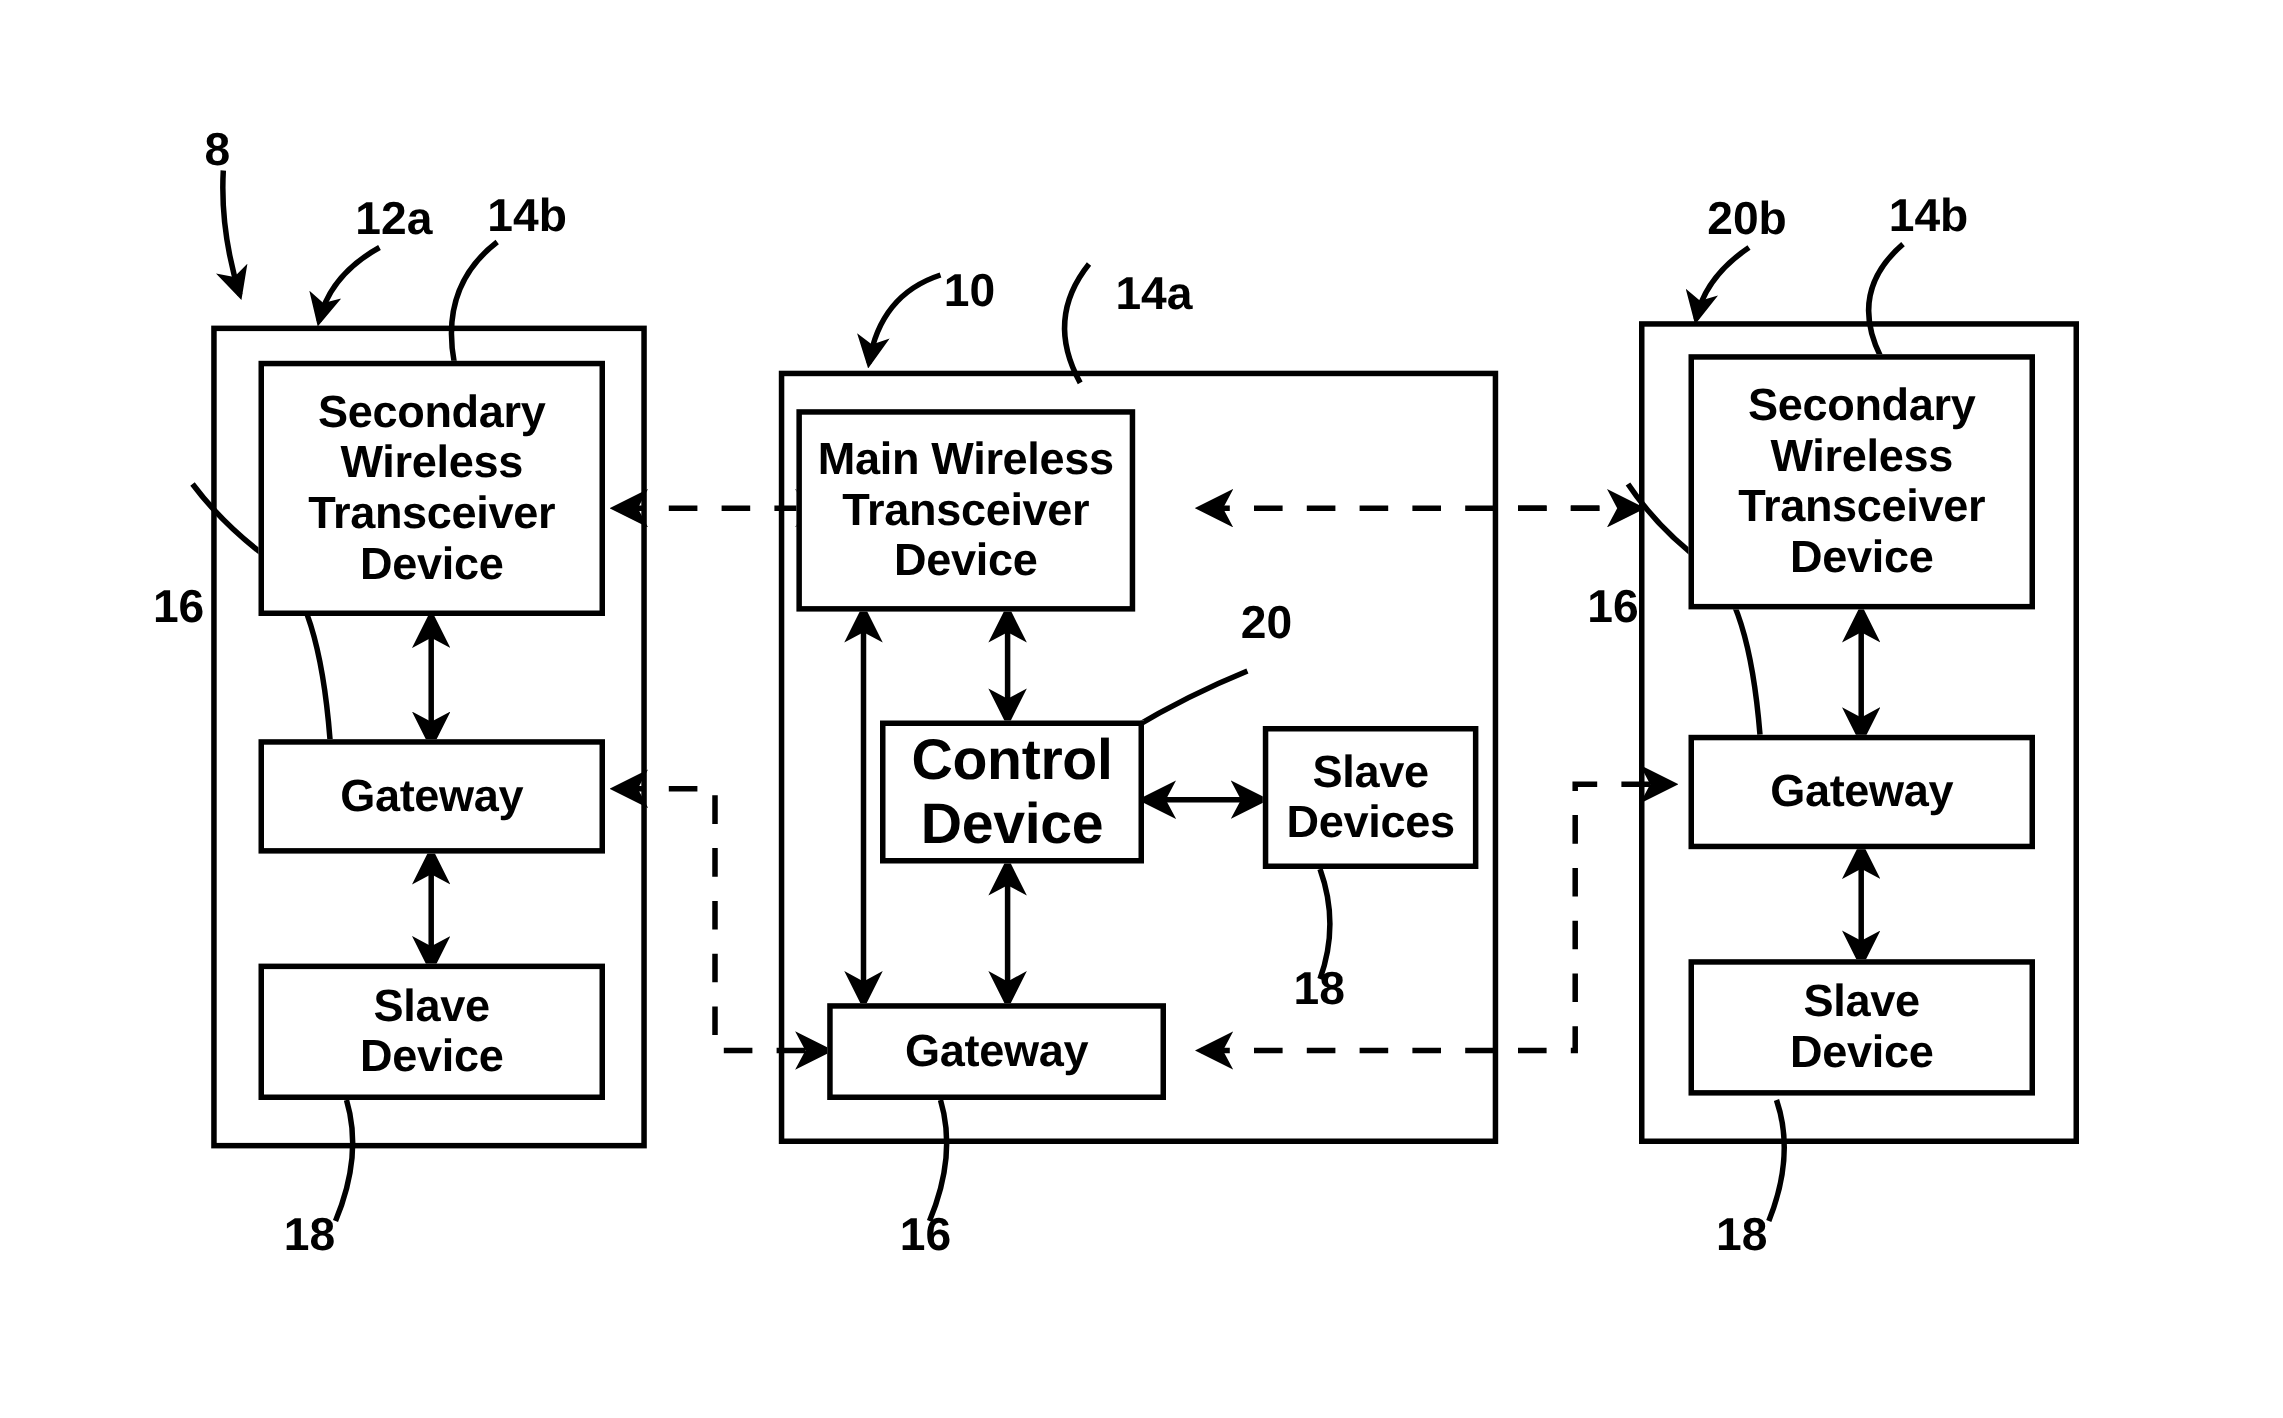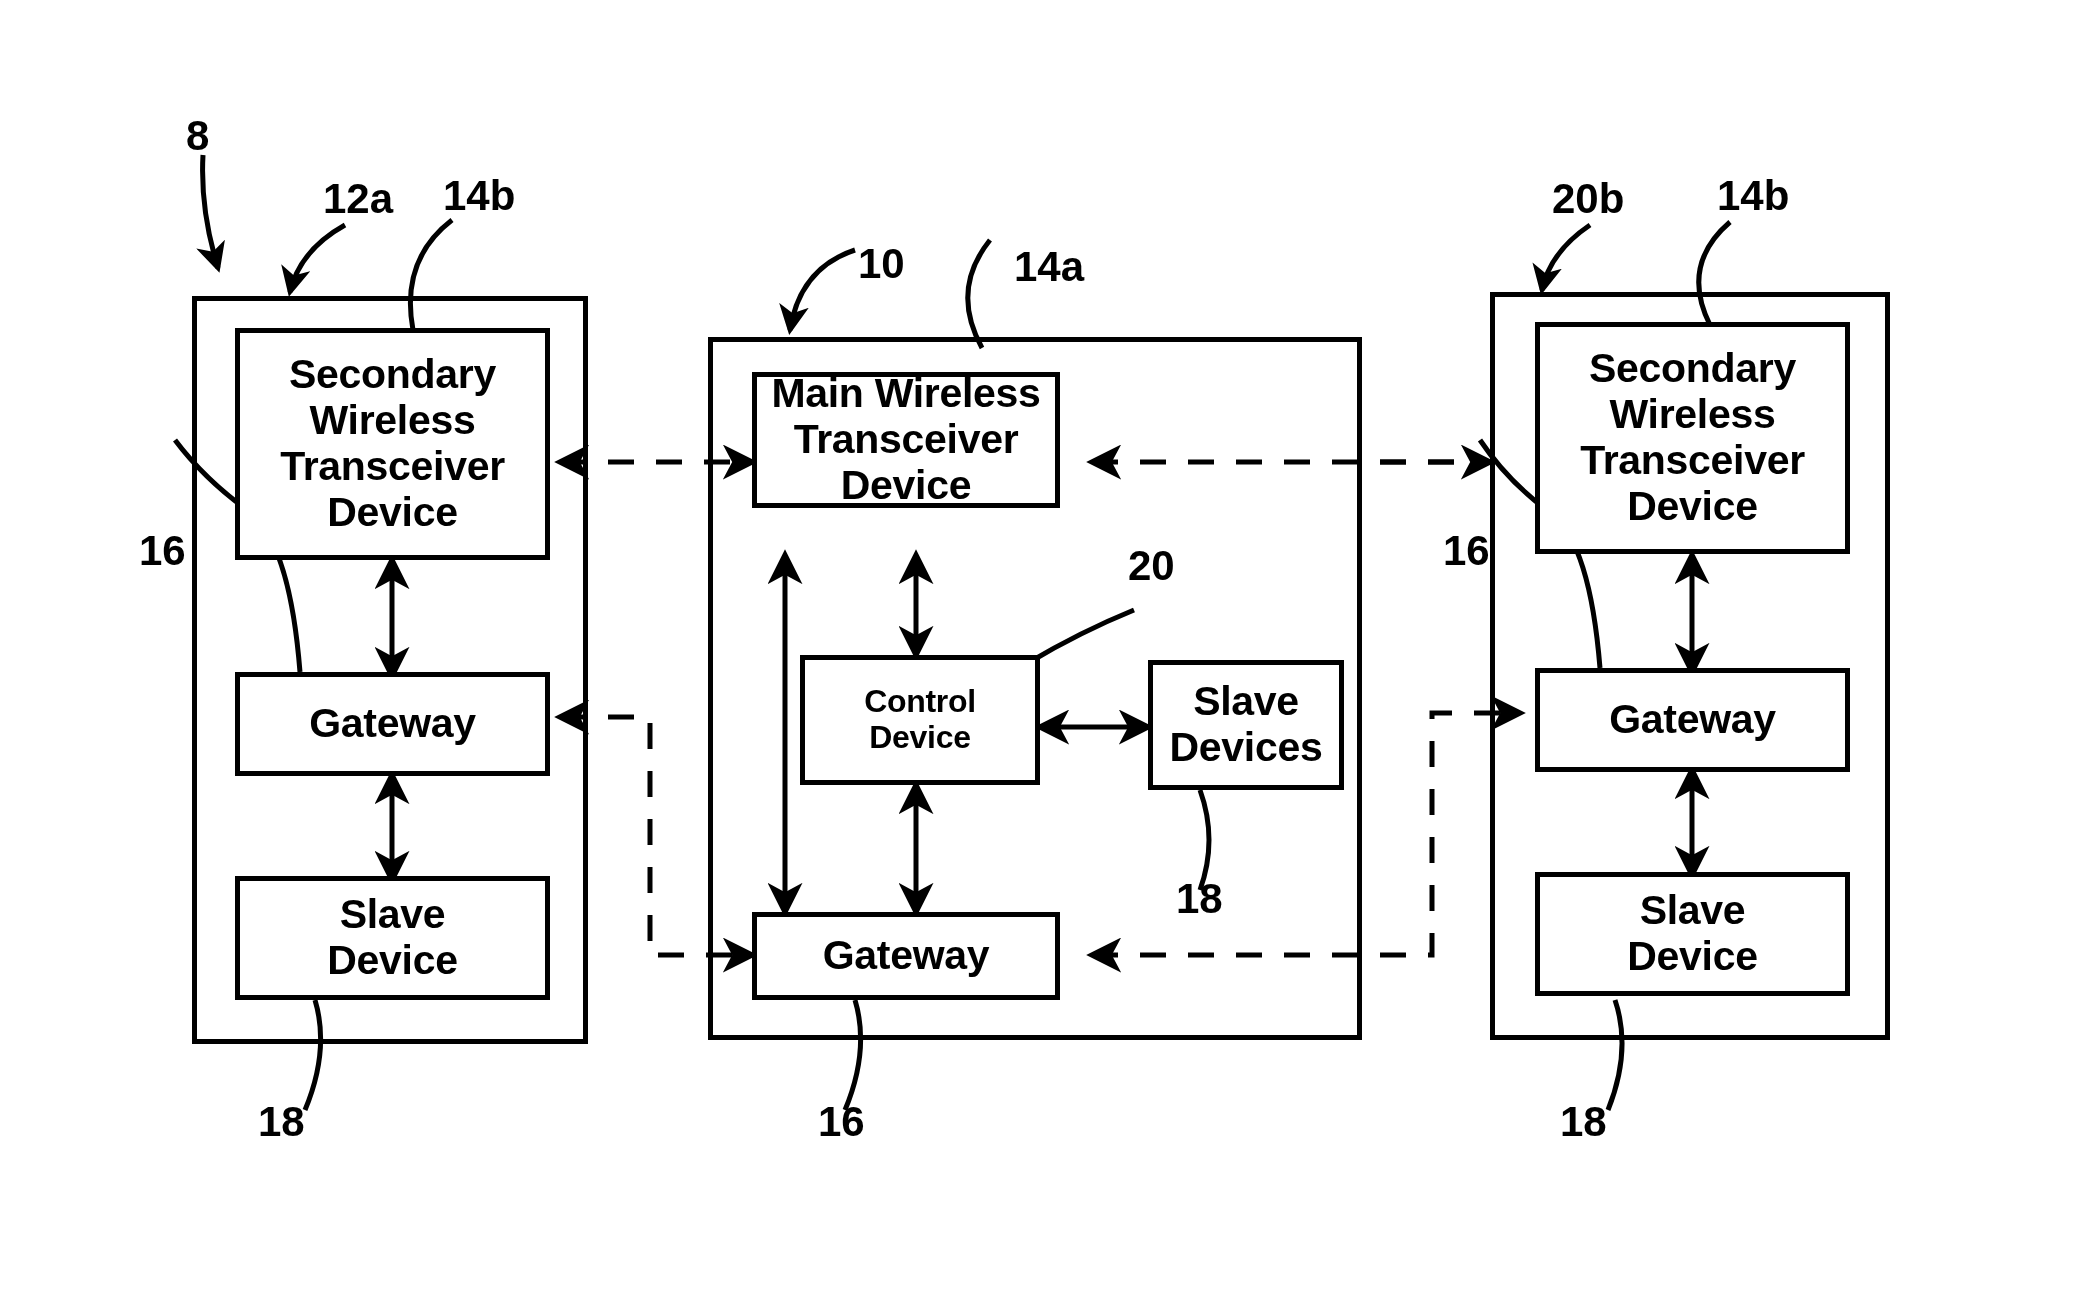--- a/index.html
+++ b/index.html
@@ -142,25 +142,25 @@
 Transceiver
 Device</div>
 
   <div class="box inner-text" style="left:235px; top:672px; width:315px; height:104px; font-size:41px;">Gateway</div>
 
   <div class="box inner-text" style="left:235px; top:876px; width:315px; height:124px; font-size:41px;">Slave
 Device</div>
 
   <div class="box outer" style="left:708px; top:337px; width:654px; height:703px;"></div>
 
-  <div class="box inner-text" style="left:752px; top:372px; width:308px; height:136px; font-size:41px;">Main Wireless
+  <div class="box inner-text" style="left:724px; top:372px; width:308px; height:184px; font-size:41px;">Main Wireless
 Transceiver
 Device</div>
 
-  <div class="box inner-text" style="left:800px; top:655px; width:240px; height:130px; font-size:32px;">Control
+  <div class="box inner-text" style="left:800px; top:655px; width:240px; height:130px; font-size:52px;">Control
 Device</div>
 
   <div class="box inner-text" style="left:1148px; top:660px; width:196px; height:130px; font-size:41px;">Slave
 Devices</div>
 
   <div class="box inner-text" style="left:752px; top:912px; width:308px; height:88px; font-size:41px;">Gateway</div>
 
   <div class="box outer" style="left:1490px; top:292px; width:400px; height:748px;"></div>
 
   <div class="box inner-text" style="left:1535px; top:322px; width:315px; height:232px; font-size:41px;">Secondary

